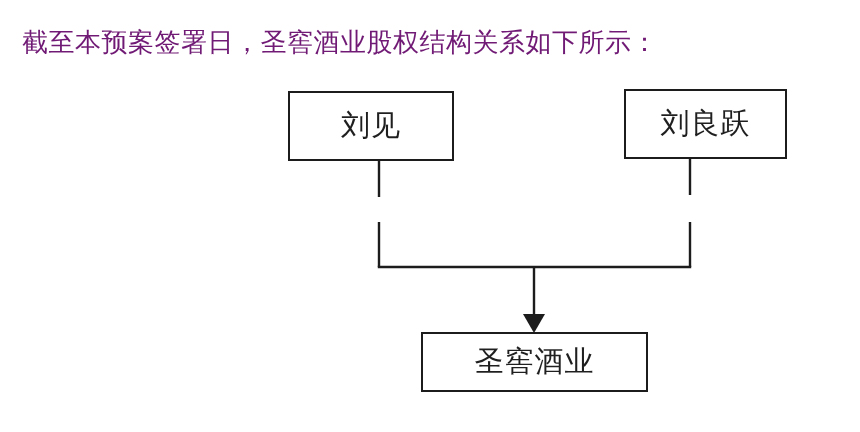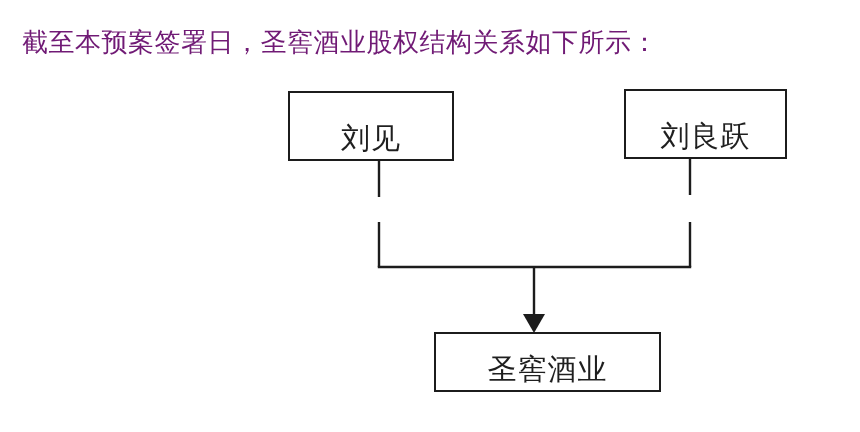--- a/index.html
+++ b/index.html
@@ -26,30 +26,30 @@
     letter-spacing: 0.5px;
     white-space: nowrap;
     margin-top: 8px;
   }
   .node {
     position: absolute;
     box-sizing: border-box;
     border: 2.5px solid #1c1c1c;
     background: #ffffff;
     display: flex;
-    align-items: flex-end;
+    align-items: center;
     justify-content: center;
     font-size: 29px;
     color: #1f1f1f;
     letter-spacing: 1px;
     z-index: 2;
   }
   .node-liu-jian      { left: 288px; top: 91px;  width: 166px; height: 70px; }
   .node-liu-liangyue  { left: 624px; top: 89px;  width: 163px; height: 70px; }
-  .node-shengjiao     { left: 421px; top: 332px; width: 227px; height: 60px; margin-left: 13px; }
+  .node-shengjiao     { left: 421px; top: 332px; width: 227px; height: 60px; }
   .connectors {
     position: absolute;
     left: 0;
     top: 0;
     width: 860px;
     height: 432px;
     z-index: 1;
     pointer-events: none;
   }
   .connectors line {

